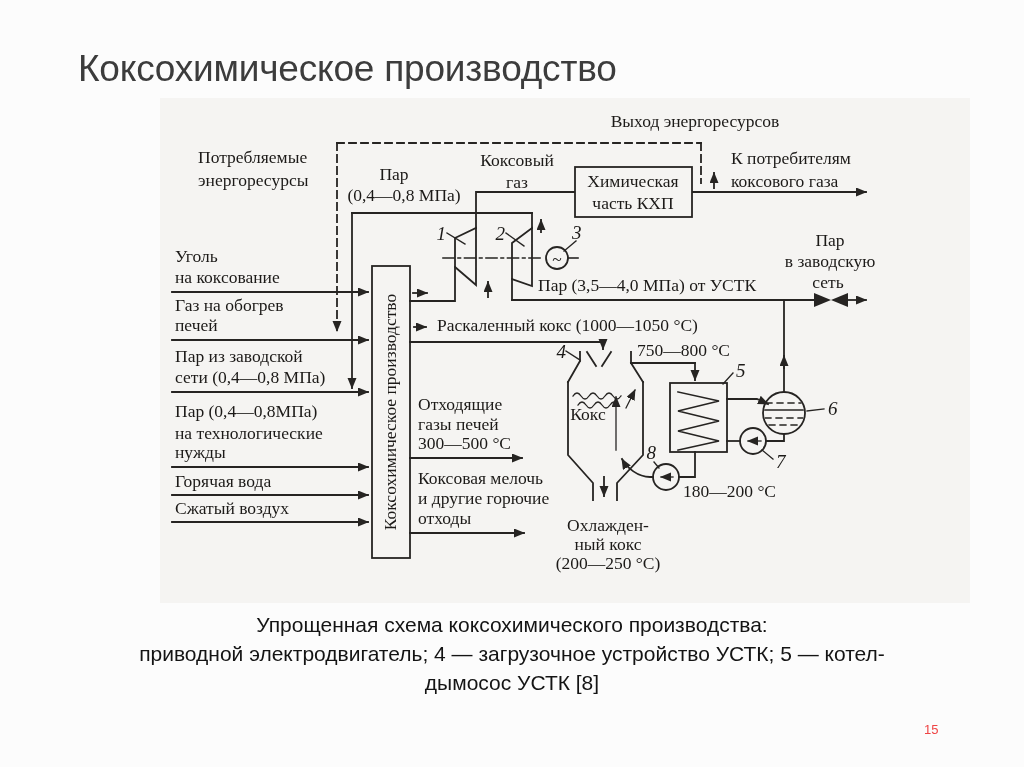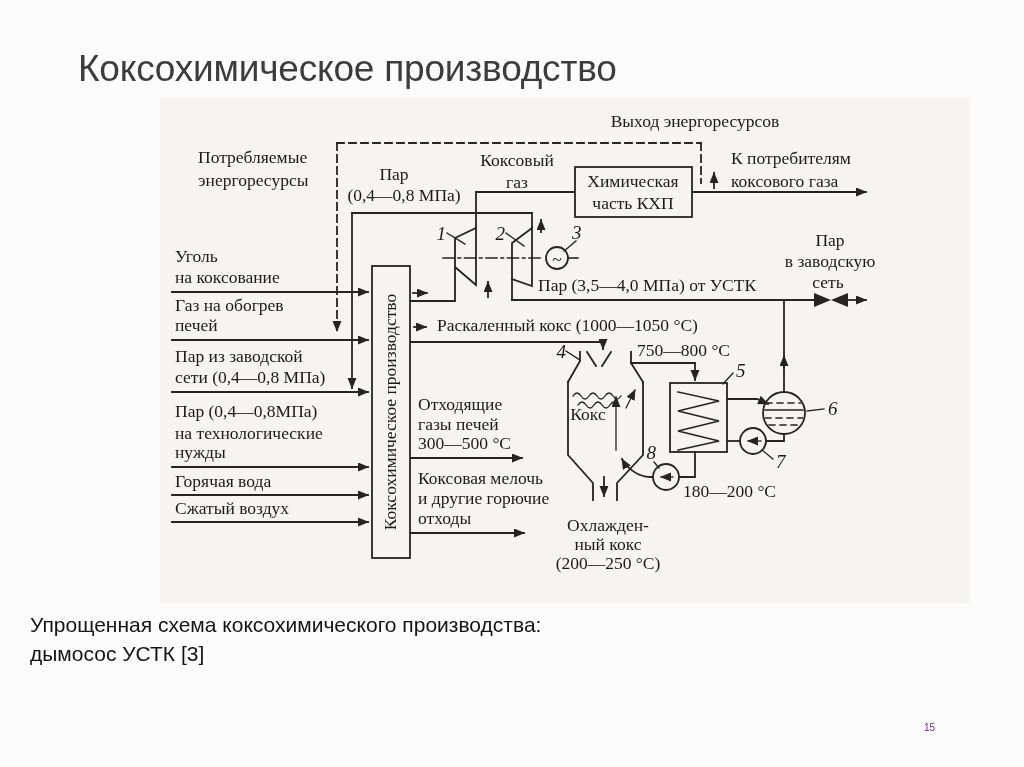--- a/index.html
+++ b/index.html
@@ -1,23 +1,23 @@
 <!DOCTYPE html>
 <html><head>
 <meta charset="utf-8">
 <style>
   html,body{margin:0;padding:0;background:#e9e9e9;}
   .slide{position:relative;width:1024px;height:767px;background:#fcfcfc;overflow:hidden;
          font-family:"Liberation Sans",sans-serif;}
   .title{position:absolute;left:78px;top:48px;margin:0;font-size:37px;font-weight:400;
          color:#3c3c3c;letter-spacing:-0.2px;font-family:"Liberation Sans",sans-serif;}
   .figure-svg{position:absolute;left:0;top:0;}
-  .caption{position:absolute;left:30px;right:30px;top:610px;text-align:left;
+  .caption{position:absolute;left:30px;right:30px;top:610px;text-align:center;
            font-size:21px;line-height:29px;color:#141414;}
-  .page-number{position:absolute;left:924px;top:722px;font-size:10px;color:#701a75;}
+  .page-number{position:absolute;left:924px;top:722px;font-size:13px;color:#ef4444;}
   
   .ln{fill:none;stroke:#262422;stroke-width:1.8;stroke-linecap:square;}
   .thin{stroke-width:1.3;}
   .dash{stroke-dasharray:7 5;}
   .dashdot{stroke-dasharray:11 4 2.5 4;stroke-width:1.6;}
   .wave{stroke-width:1.3;}
   .zig{stroke-width:1.6;}
   .solidfill{fill:#262422;stroke:none;}
   .lbl{font-family:"Liberation Serif","DejaVu Serif",serif;font-size:17.5px;fill:#1c1a18;}
   .num{font-family:"Liberation Serif","DejaVu Serif",serif;font-style:italic;font-size:19px;fill:#1c1a18;}
@@ -210,17 +210,18 @@
 
     <text class="lbl" x="637" y="356">750—800 °C</text>
     <text class="lbl" x="683" y="497">180—200 °C</text>
     <text class="lbl mid" x="608" y="531">Охлажден-</text>
     <text class="lbl mid" x="608" y="550">ный кокс</text>
     <text class="lbl mid" x="608" y="569">(200—250 °C)</text>
   </svg>
 
   <div class="caption">
     <div>Упрощенная схема коксохимического производства:</div>
-    <div>дымосос УСТК [3]</div>
+    <div>приводной электродвигатель; 4 — загрузочное устройство УСТК; 5 — котел-</div>
+    <div>дымосос УСТК [8]</div>
   </div>
 
   <span class="page-number">15</span>
 </div>
 
 </body></html>

